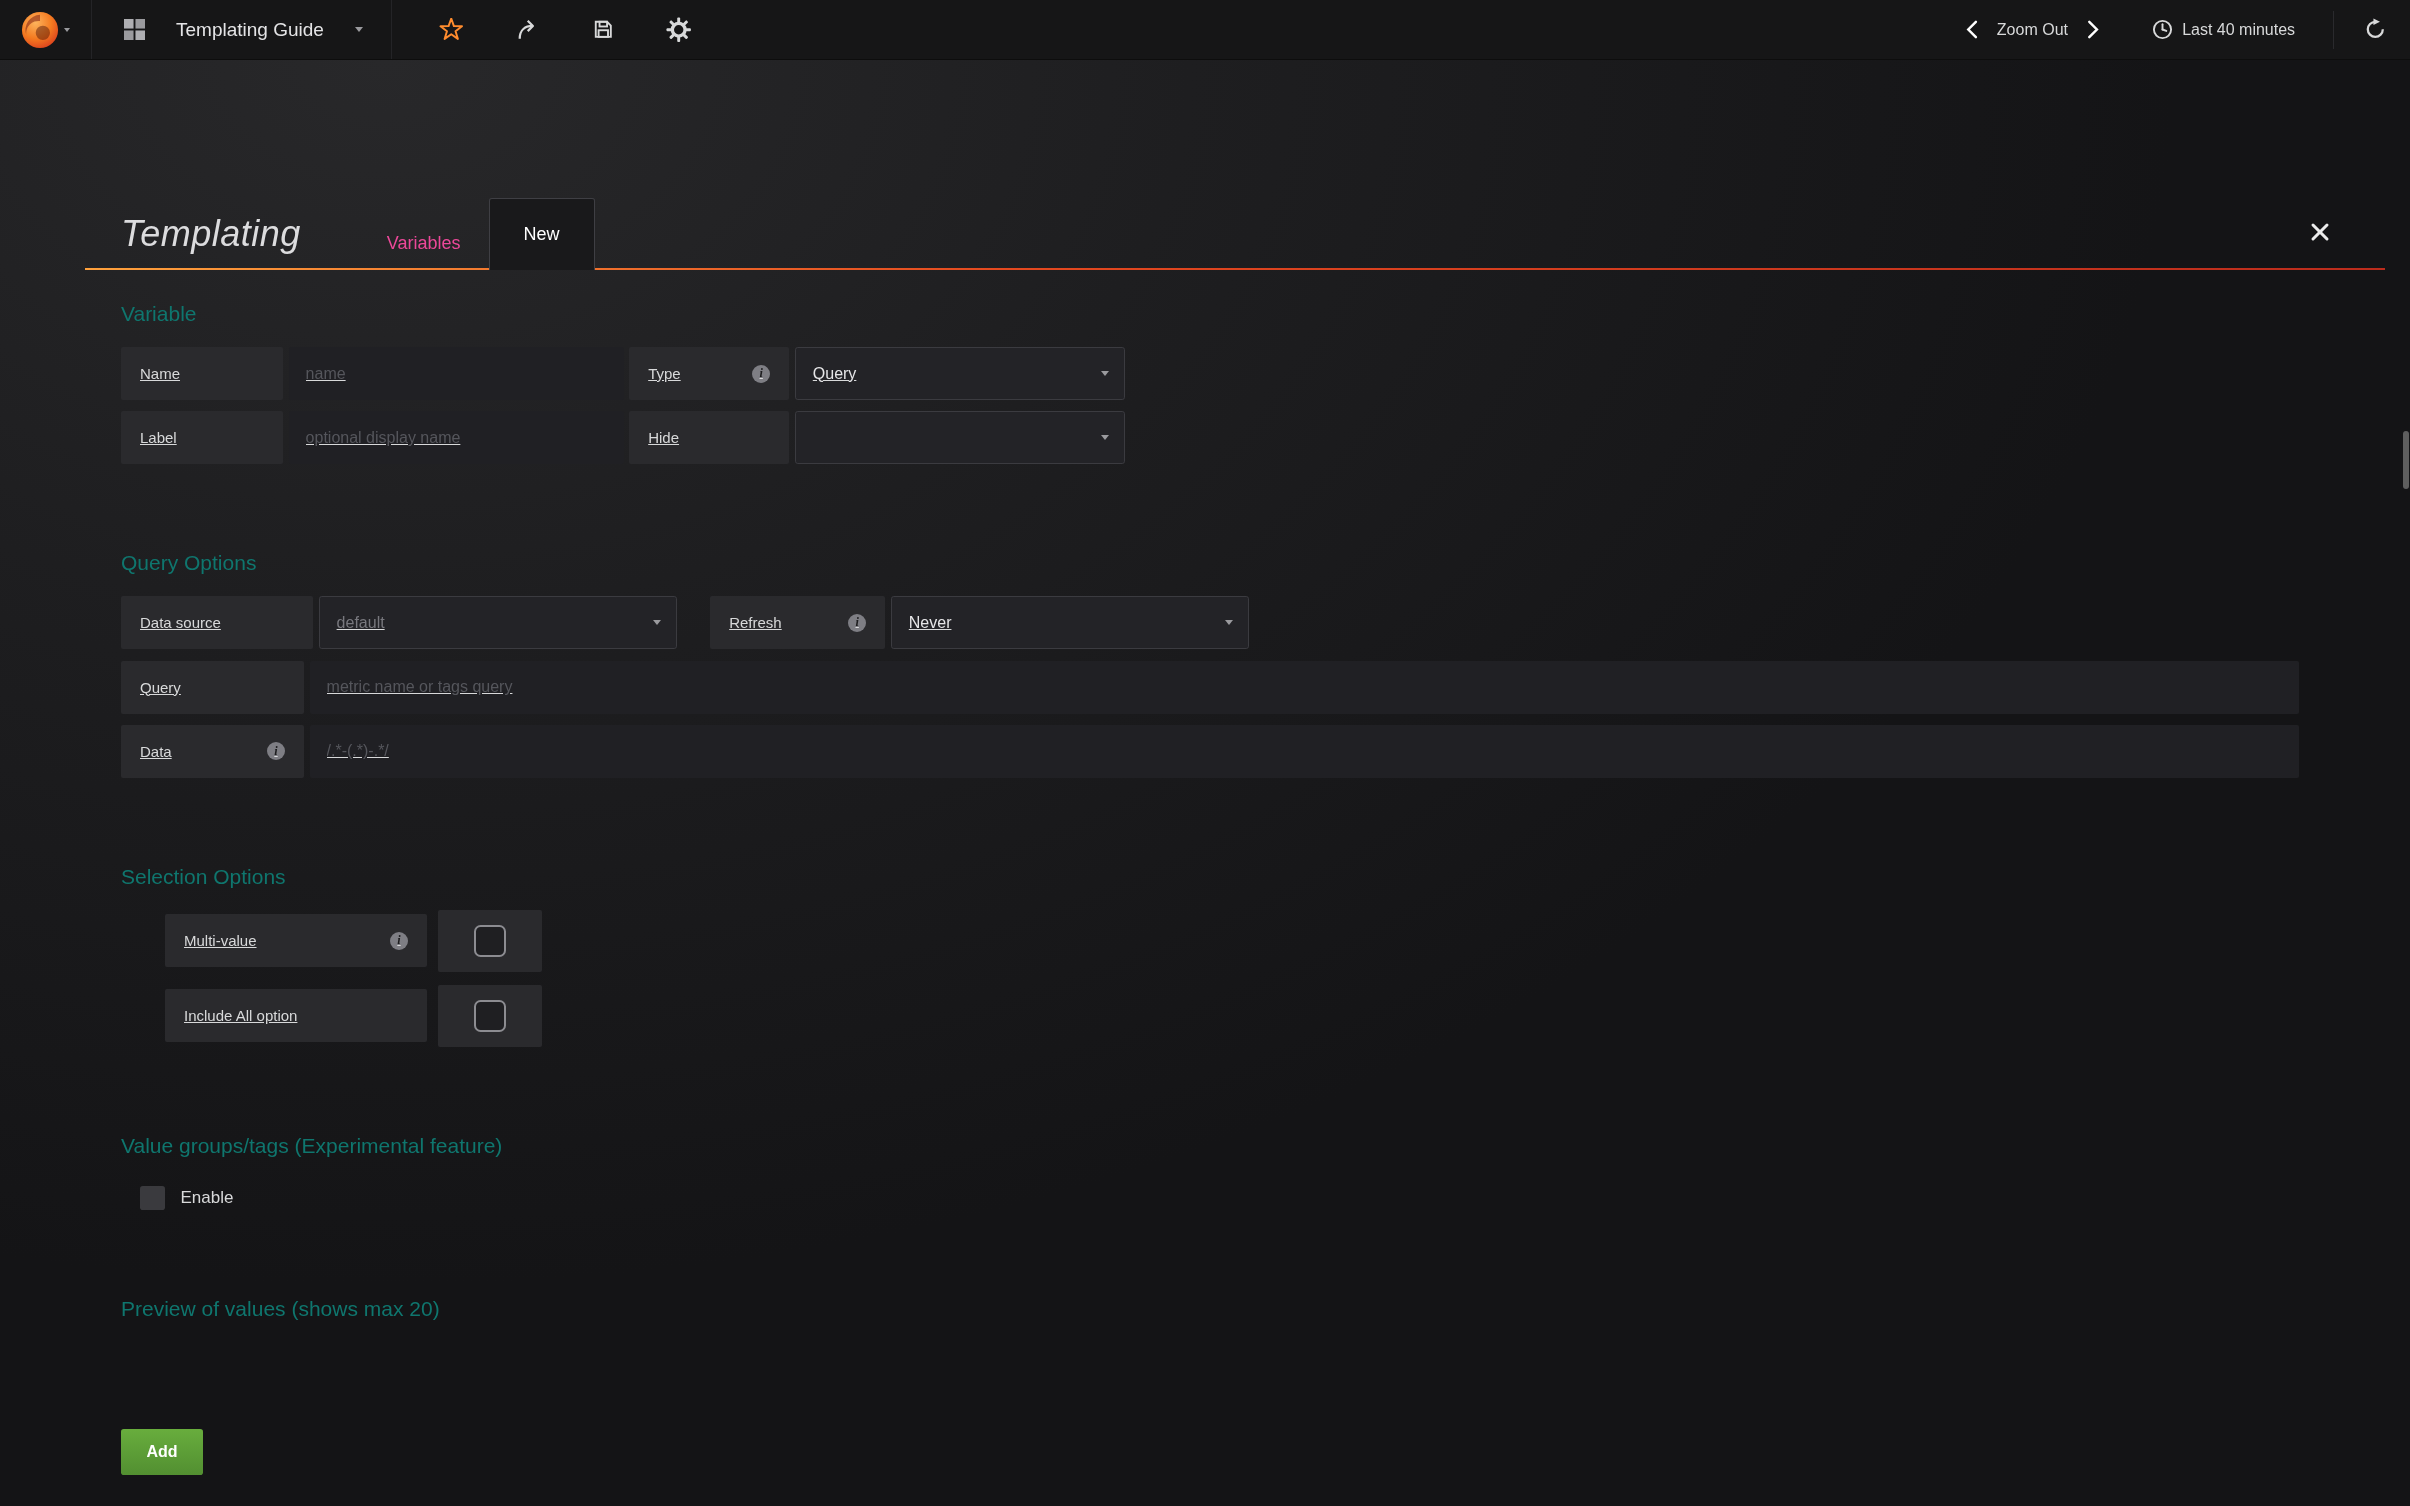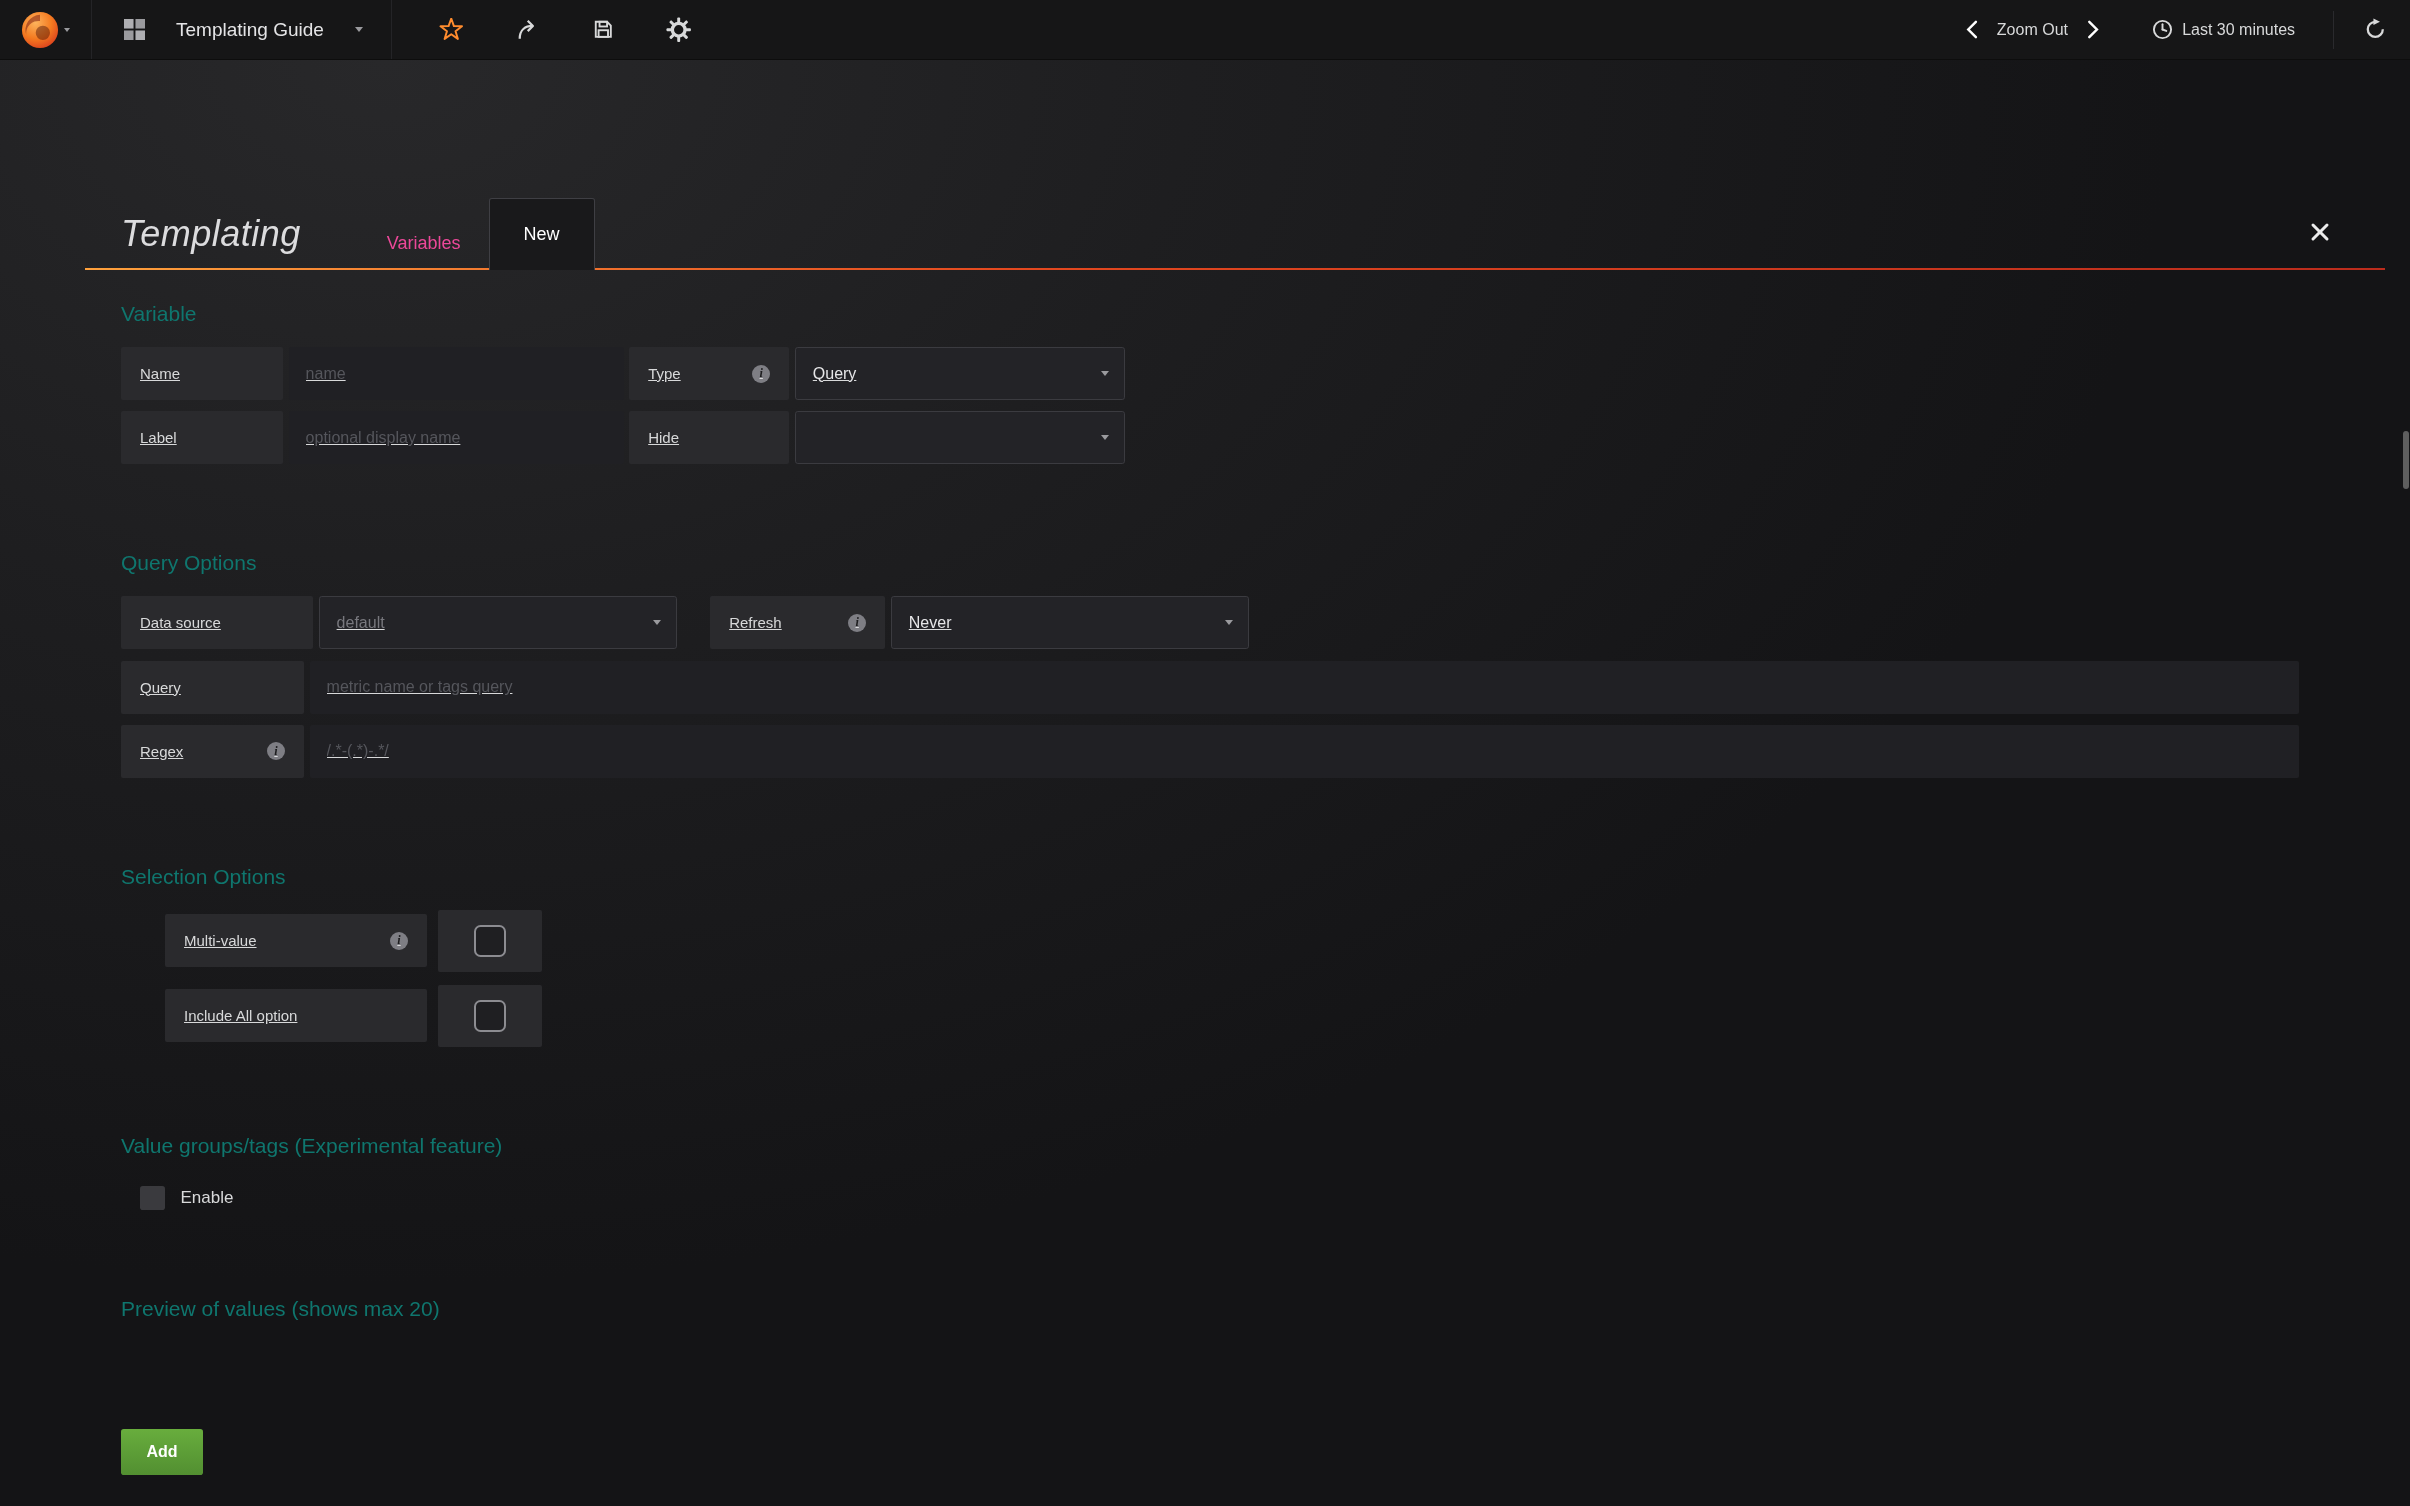--- a/index.html
+++ b/index.html
@@ -189,21 +189,21 @@
       <svg width="12.2" height="19" viewBox="0 0 12 20">
         <polyline points="2,2 10,10 2,18" fill="none" stroke="#ffffff" stroke-width="2.6" stroke-linecap="round"></polyline>
       </svg>
     </button>
     <button class="time-btn">
       <svg width="21" height="21" viewBox="0 0 22 22">
         <circle cx="11" cy="11" r="9" fill="none" stroke="#d8d9da" stroke-width="2"></circle>
         <line x1="11" y1="11" x2="11" y2="5.5" stroke="#d8d9da" stroke-width="2" stroke-linecap="round"></line>
         <line x1="11" y1="11" x2="15" y2="12.5" stroke="#d8d9da" stroke-width="2" stroke-linecap="round"></line>
       </svg>
-      <span>Last 30 minutes</span>
+      <span>Last 40 minutes</span>
     </button>
     <button class="refresh-btn">
       <svg width="22.6" height="22.6" viewBox="0 0 24 24">
         <path d="M12 4 a8 8 0 1 0 8 8" fill="none" stroke="#d8d9da" stroke-width="2.4"></path>
         <polygon points="10,0.5 17,4 10,7.5" fill="#d8d9da"></polygon>
       </svg>
     </button>
   </div>
 </div>
 
@@ -272,21 +272,21 @@
       </div>
     </div>
 
     <div class="form-row">
       <div class="f-label w-qlabel">Query</div>
       <input class="f-input w-wide" placeholder="metric name or tags query" style="">
     </div>
 
     <div class="form-row">
       <div class="f-label w-qlabel spread">
-        <span>Regex</span>
+        <span>Data</span>
         <span class="info-icon">i</span>
       </div>
       <input class="f-input w-wide" placeholder="/.*-(.*)-.*/" style="">
     </div>
   </div>
 
   
   <div class="sec">
     <h2 class="section-heading">Selection Options</h2>
 

